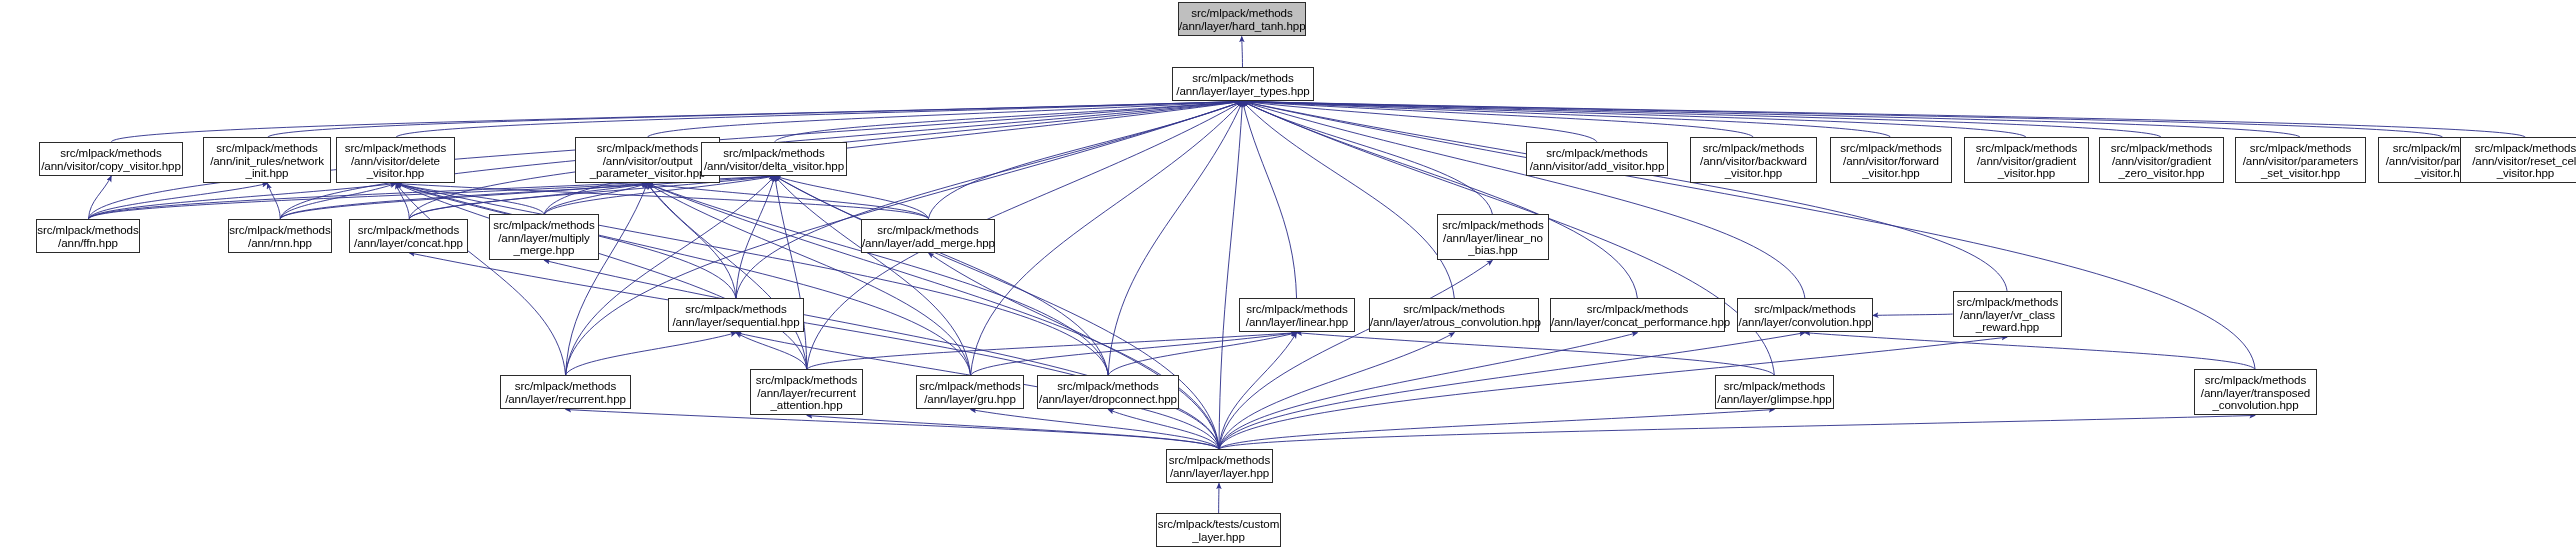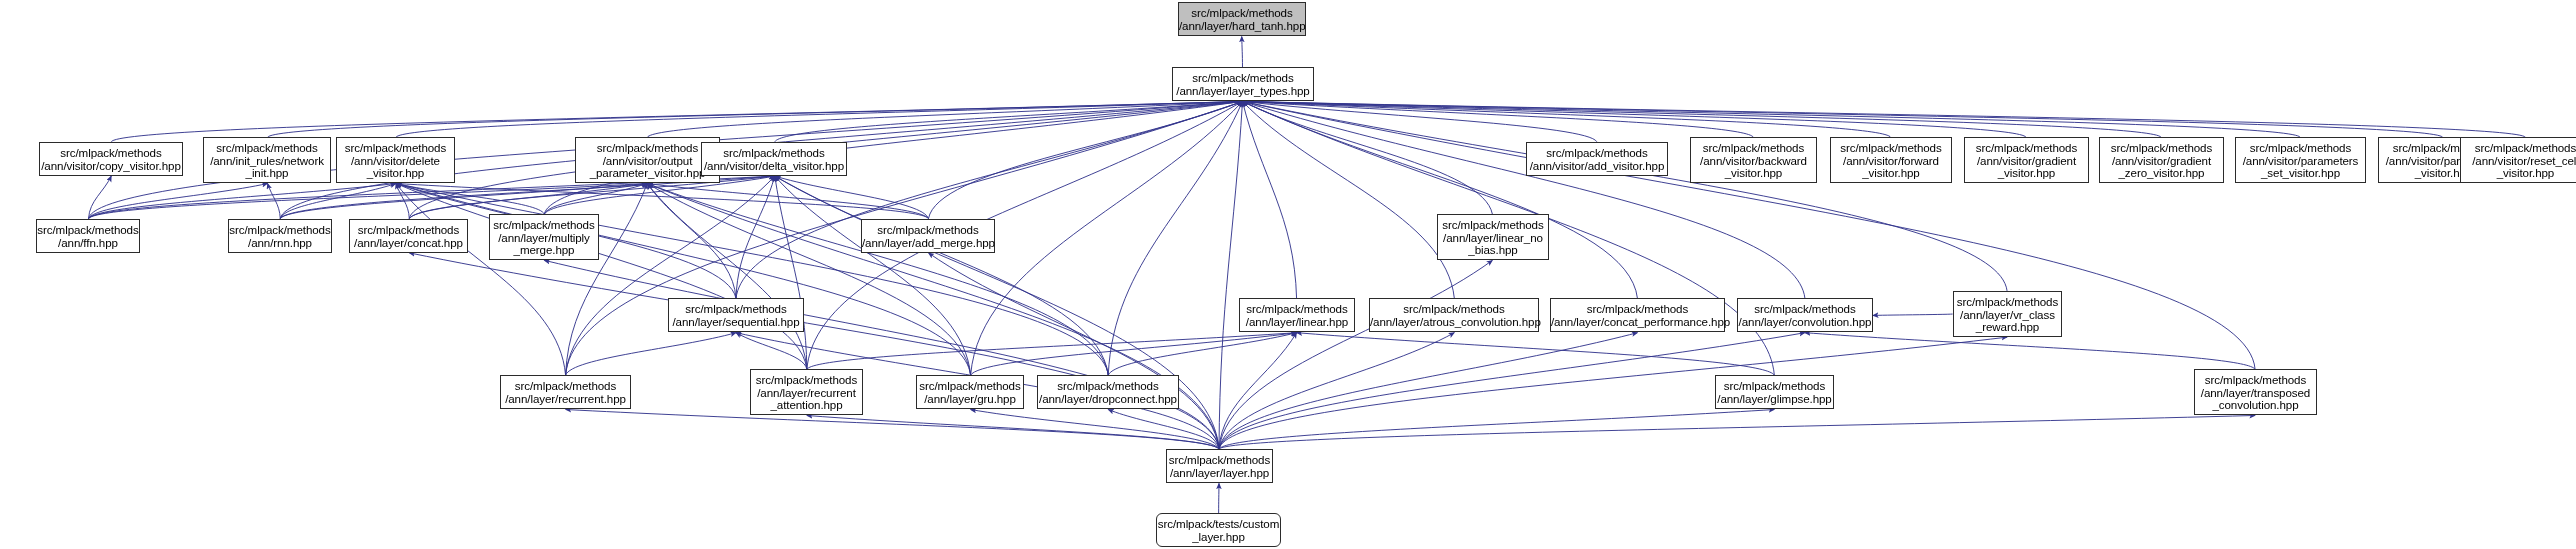--- a/index.html
+++ b/index.html
@@ -230,16 +230,16 @@
 /ann/layer/gru.hpp</span></div>
     <div class="gnode" style="left: 1037px; top: 375px; width: 142px; height: 34px;"><span class="lbl">src/mlpack/methods
 /ann/layer/dropconnect.hpp</span></div>
     <div class="gnode" style="left: 1715px; top: 375px; width: 119px; height: 34px;"><span class="lbl">src/mlpack/methods
 /ann/layer/glimpse.hpp</span></div>
     <div class="gnode" style="left: 2194px; top: 369px; width: 123px; height: 46px;"><span class="lbl">src/mlpack/methods
 /ann/layer/transposed
 _convolution.hpp</span></div>
     <div class="gnode" style="left: 1166px; top: 449px; width: 107px; height: 34px;"><span class="lbl">src/mlpack/methods
 /ann/layer/layer.hpp</span></div>
-    <div class="gnode" style="left: 1156px; top: 513px; width: 125px; height: 34px; border-radius: 6px;"><span class="lbl">src/mlpack/tests/custom
+    <div class="gnode" style="left: 1156px; top: 513px; width: 125px; height: 34px;"><span class="lbl">src/mlpack/tests/custom
 _layer.hpp</span></div>
   </div>
 
 
 </body></html>

